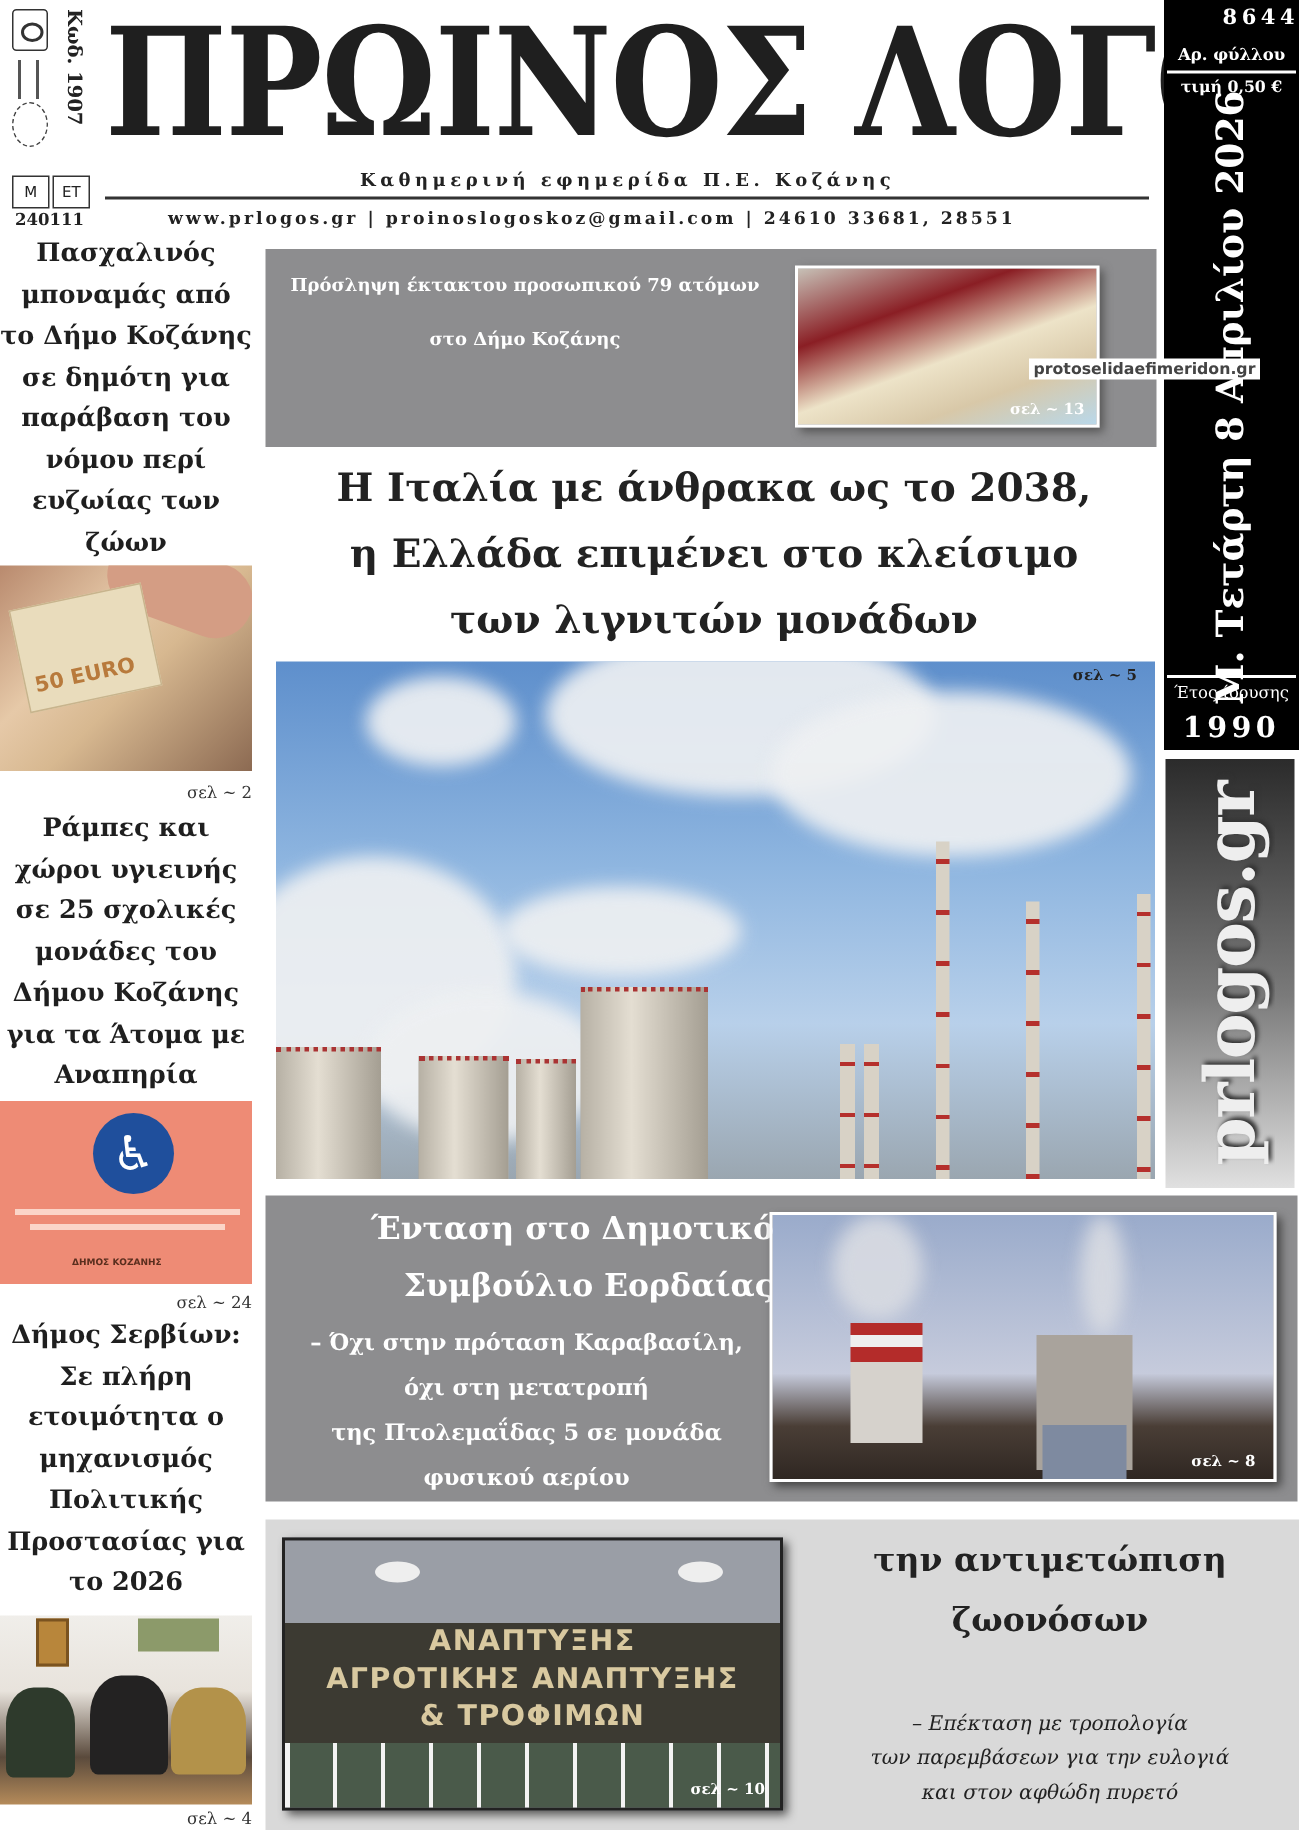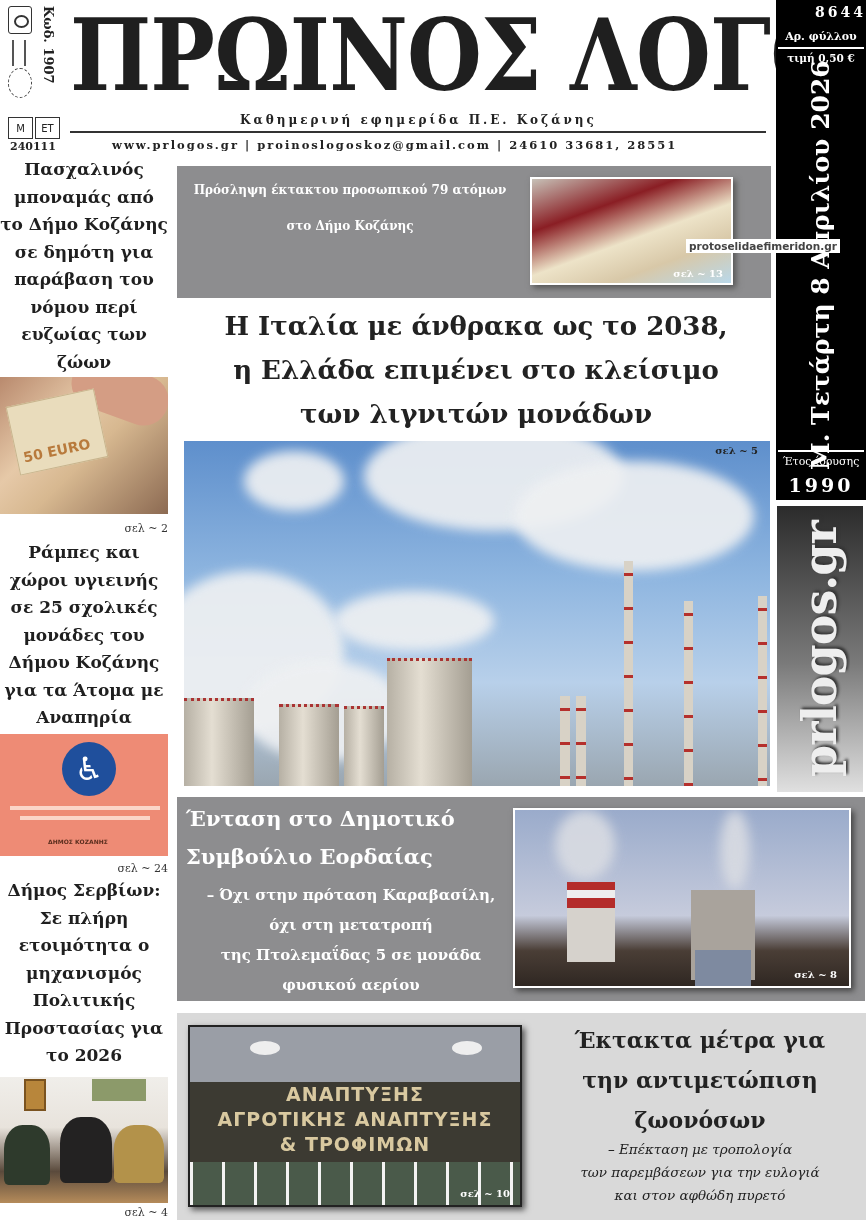--- a/index.html
+++ b/index.html
@@ -55,21 +55,21 @@
 .blk1-txt{left:190px;top:172px;width:320px;text-align:center;color:#fff;font-size:12px;line-height:36px;font-weight:bold}
 .townhall{left:530px;top:177px;width:203px;height:108px;border:2px solid #fff;box-shadow:3px 3px 6px #555;background:linear-gradient(160deg,#c7c1b7 0%,#8a1e24 30%,#ede3c8 55%,#d8c8a8 75%,#b9d8ea 100%)}
 .wm{left:686px;top:239px;background:#fff;padding:1px 3px;font-family:"DejaVu Sans",sans-serif;font-size:10.5px;font-weight:bold;color:#444}
 .pg-white{color:#fff;font-size:10px;font-weight:bold}
 .main-head{left:186px;top:304px;width:580px;text-align:center;font-size:26px;line-height:44px;font-weight:bold;color:#222}
 .lead-photo{left:184px;top:441px;width:586px;height:345px;background:linear-gradient(180deg,#5e8fcc 0%,#8fb6e0 40%,#b8d0ea 70%,#9aa6b0 100%);overflow:hidden}
 .cloud{position:absolute;background:#eef0f2;border-radius:50%;filter:blur(6px);opacity:.92}
 .tower{position:absolute;bottom:0;background:linear-gradient(90deg,#b6b0a4,#e4ded2 40%,#a49e92);border-top:3px dotted #a33}
 .stack{position:absolute;bottom:0;background:repeating-linear-gradient(180deg,#d8d2c6 0 12px,#b5302c 12px 15px,#d8d2c6 15px 34px)}
 .blk2{left:177px;top:797px;width:688px;height:204px}
-.blk2-head{left:186px;top:800px;width:330px;text-align:left;color:#fff;font-size:21px;line-height:38px;font-weight:bold}
+.blk2-head{left:186px;top:800px;width:330px;text-align:right;color:#fff;font-size:21px;line-height:38px;font-weight:bold}
 .blk2-sub{left:186px;top:880px;width:330px;text-align:center;color:#fff;font-size:15px;line-height:30px;font-weight:bold}
 .plant{left:513px;top:808px;width:338px;height:180px;border:2px solid #fff;box-shadow:3px 3px 6px #444;background:linear-gradient(180deg,#9aabcb 0%,#c6cbdc 60%,#4a3e36 80%,#2f2722 100%);overflow:hidden}
 .blk3{left:177px;top:1013px;width:689px;height:207px;background:#d9d9d9}
 .ministry{left:188px;top:1025px;width:334px;height:182px;border:2px solid #222;box-shadow:3px 3px 6px #555;background:#7c7f86;overflow:hidden}
 .ministry .ceil{position:absolute;left:0;top:0;width:100%;height:55px;background:#9a9ea6}
 .ministry .lamp{position:absolute;top:14px;width:30px;height:14px;background:#eee;border-radius:50%}
 .ministry .sign{position:absolute;left:0;top:55px;width:100%;height:80px;background:#3c3a32;color:#d9c9a0;font-family:"DejaVu Sans",sans-serif;font-weight:bold;text-align:center;font-size:19px;line-height:25px;letter-spacing:1px;white-space:nowrap}
 .ministry .grid{position:absolute;left:0;top:135px;width:100%;height:47px;background:repeating-linear-gradient(90deg,#f3f3f3 0 3px,#4a5a4a 3px 32px)}
 .blk3-head{left:540px;top:1020px;width:320px;text-align:center;font-size:22px;line-height:40px;font-weight:bold;color:#222}
 .blk3-sub{left:540px;top:1138px;width:320px;text-align:center;font-size:13.5px;line-height:23px;font-style:italic;color:#222}
@@ -187,21 +187,20 @@
   <div class="lamp" style="left:262px"></div>
   <div class="sign">
     <div>ΑΝΑΠΤΥΞΗΣ</div>
     <div>ΑΓΡΟΤΙΚΗΣ ΑΝΑΠΤΥΞΗΣ</div>
     <div>&amp; ΤΡΟΦΙΜΩΝ</div>
   </div>
   <div class="grid"></div>
   <span class="abs pg-white" style="right:10px;bottom:6px">σελ ~ 10</span>
 </div>
 <div class="abs blk3-head">
-  <div>Έκτακτα μέτρα για</div>
   <div>την αντιμετώπιση</div>
   <div>ζωονόσων</div>
 </div>
 <div class="abs blk3-sub">
   <div>– Επέκταση με τροπολογία</div>
   <div>των παρεμβάσεων για την ευλογιά</div>
   <div>και στον αφθώδη πυρετό</div>
 </div>
 
 </body></html>

